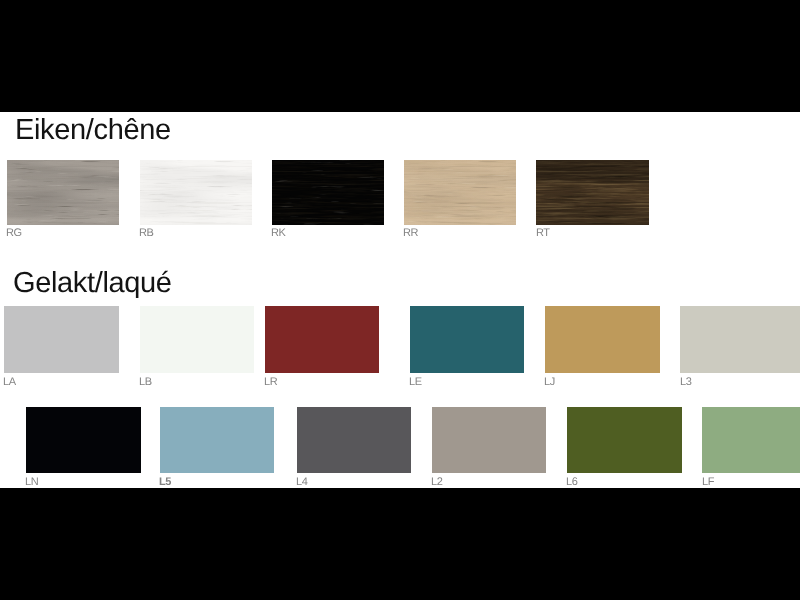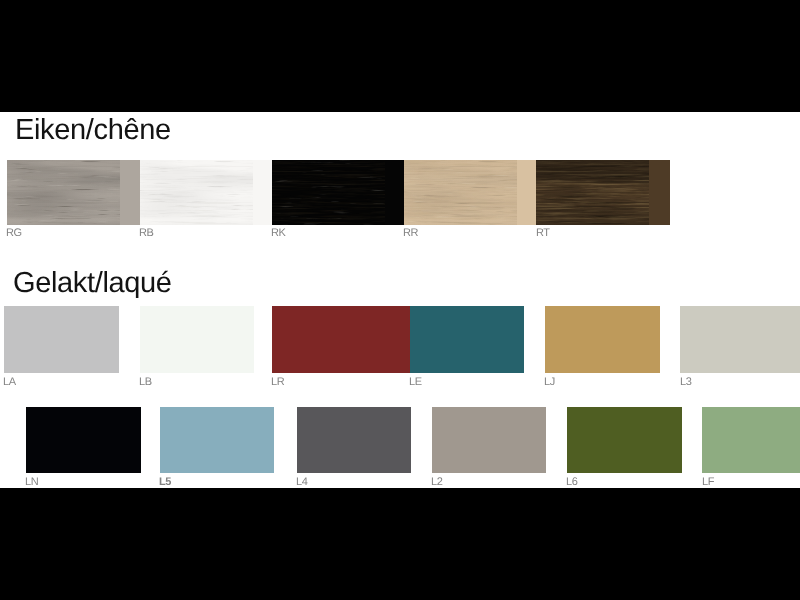--- a/index.html
+++ b/index.html
@@ -49,21 +49,21 @@
   
   .swatch-row { position: absolute; left: 0; width: 800px; }
   #row-wood       { top: 47.8px;  height: 80px; }
   #row-lacquer-1  { top: 194px;   height: 80px; }
   #row-lacquer-2  { top: 294.5px; height: 80px; margin-left: 22px; }
 
   .swatch {
     position: absolute;
     top: 0;
   }
-  #row-wood .swatch      { width: 112.2px; height: 65.2px; padding-left: 21px; }
+  #row-wood .swatch      { width: 112.2px; height: 65.2px; }
   #row-lacquer-1 .swatch { width: 114.4px; height: 66.5px; }
   #row-lacquer-2 .swatch { width: 114.4px; height: 66.1px; }
 
   .swatch-fill {
     position: absolute;
     left: 0; top: 0;
     width: 100%;
     height: 100%;
     overflow: hidden;
   }
@@ -221,21 +221,21 @@
 
     <div class="swatch-row" id="row-lacquer-1">
         <div class="swatch" style="left: 4.3px;">
           <div class="swatch-fill" style="background: rgb(194, 194, 195);"></div>
           <div class="swatch-label">LA</div>
         </div>
         <div class="swatch" style="left: 139.53px;">
           <div class="swatch-fill" style="background: rgb(243, 247, 242);"></div>
           <div class="swatch-label">LB</div>
         </div>
-        <div class="swatch" style="left: 272px; padding-left: 32px;">
+        <div class="swatch" style="left: 265px;">
           <div class="swatch-fill" style="background: rgb(126, 38, 37);"></div>
           <div class="swatch-label">LR</div>
         </div>
         <div class="swatch" style="left: 409.99px;">
           <div class="swatch-fill" style="background: rgb(38, 98, 108);"></div>
           <div class="swatch-label">LE</div>
         </div>
         <div class="swatch" style="left: 545.22px;">
           <div class="swatch-fill" style="background: rgb(190, 154, 91);"></div>
           <div class="swatch-label">LJ</div>

